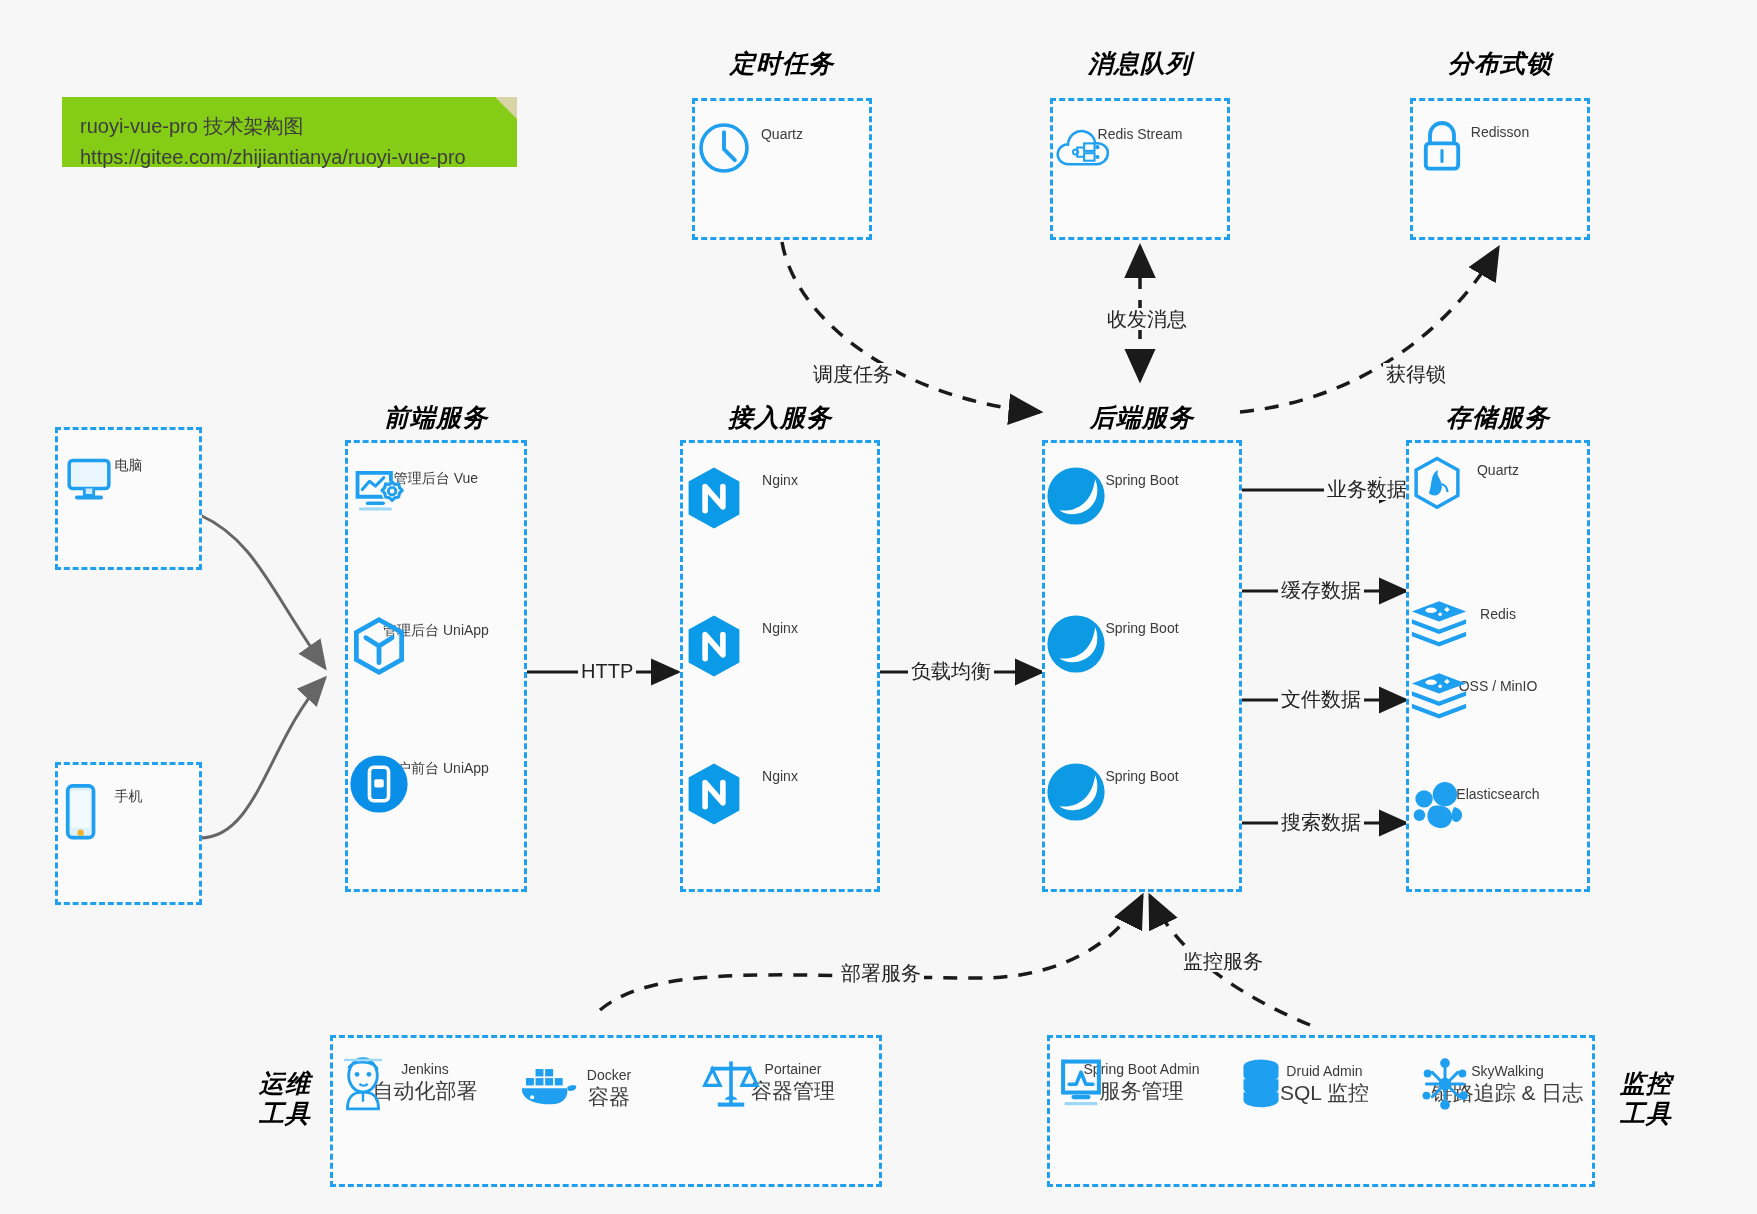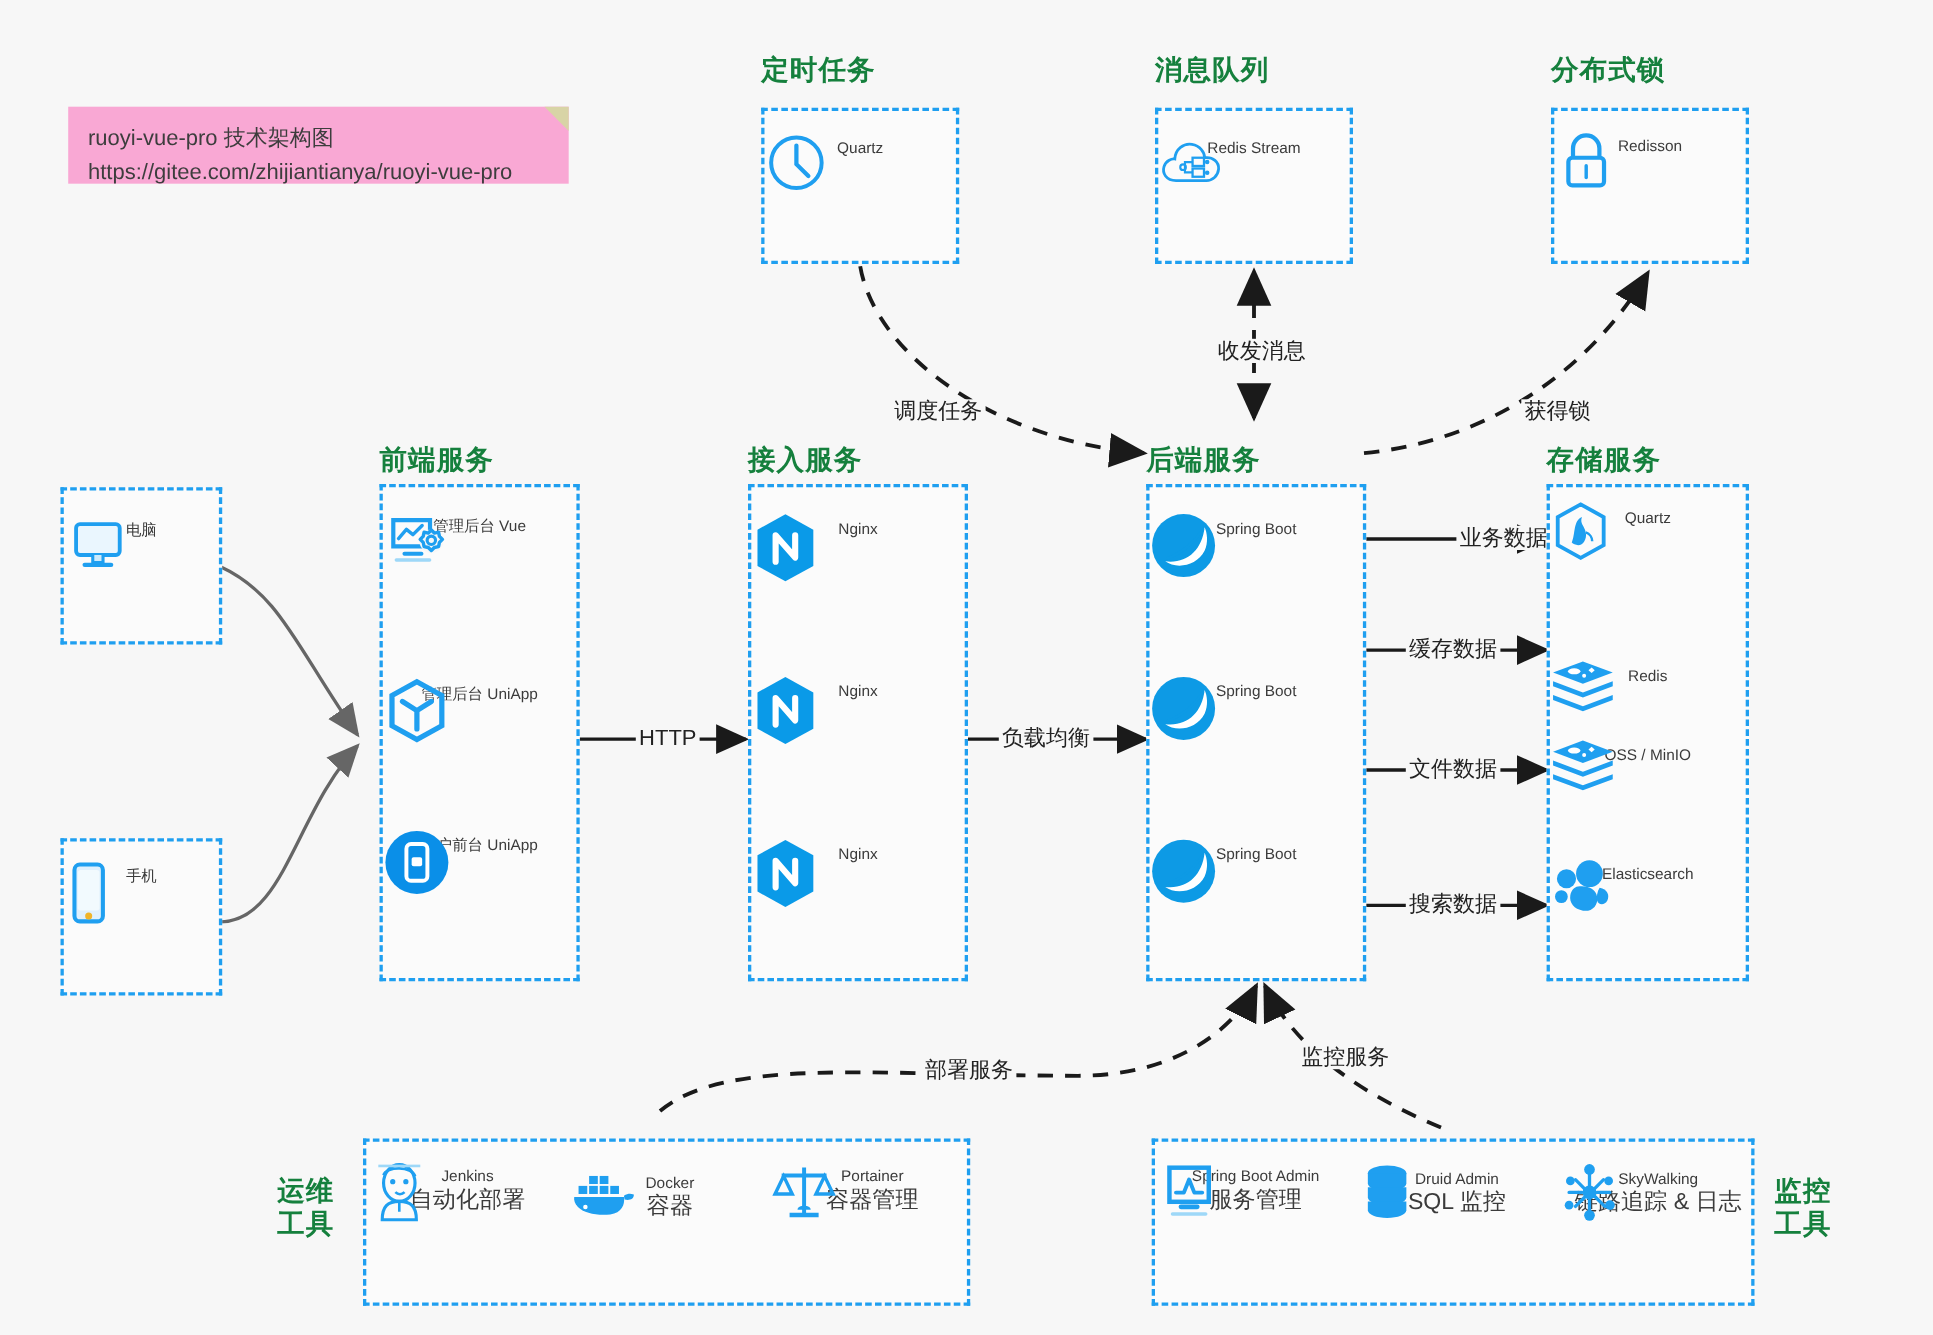--- a/index.html
+++ b/index.html
@@ -8,26 +8,27 @@
     background:#f7f7f7;
     font-family:"Liberation Sans","DejaVu Sans",sans-serif;
     overflow:hidden;
     position:relative;
   }
   #canvas{position:absolute;left:0;top:0;width:1757px;height:1214px;}
 
   
   .grp-title{
     position:absolute;
-    color:#15803d;
+    color:#000000;
     font-weight:bold;
     font-size:25px;
     letter-spacing:1px;
     white-space:nowrap;
-    text-align:left;
+    text-align:center;
+    font-style:italic;
   }
   .grp-title.two-line{line-height:1.18;}
   .box{
     position:absolute;
     border:3px dashed #1f9ff0;
     background:#fbfbfb;
     box-sizing:border-box;
   }
   .node{
     position:absolute;
@@ -61,21 +62,21 @@
     color:#222;
     background:#f7f7f7;
     padding:0 3px;
     white-space:nowrap;
     line-height:1.1;
   }
 
   
   .note{
     position:absolute;
-    background:#f9a8d4;
+    background:#84cc16;
     color:#3d3d3d;
     font-size:20px;
     line-height:1.55;
     padding:14px 18px 16px 18px;
     box-sizing:border-box;
     white-space:nowrap;
   }
   .note .fold{
     position:absolute;
     right:0;top:0;
@@ -182,21 +183,21 @@
         <svg width="58" height="60" viewBox="0 0 48 50">
           <path d="M14 22 L14 15 A10 10 0 0 1 34 15 L34 22" fill="none" stroke="#1f9ff0" stroke-width="3.2"></path>
           <rect x="10.5" y="22" width="27" height="21" rx="3" fill="none" stroke="#1f9ff0" stroke-width="3.2"></rect>
           <path d="M24 28 L24 37" stroke="#1f9ff0" stroke-width="2.6" stroke-linecap="round"></path>
         </svg>
       </span>
       <span class="lbl">Redisson</span>
     </div>
   </div>
 
-  <div class="box" style="left:55px;top:443px;width:147px;height:143px;">
+  <div class="box" style="left:55px;top:427px;width:147px;height:143px;">
     <div class="node" style="top:20px;">
       <span class="icon">
         <svg width="62" height="56" viewBox="0 0 52 48">
           <rect x="9" y="9" width="34" height="24" rx="3" fill="#eaf6fe" stroke="#1f9ff0" stroke-width="3"></rect>
           <path d="M22 33 L22 39 L30 39 L30 33" fill="#cdeafb" stroke="#1f9ff0" stroke-width="2.4"></path>
           <rect x="14" y="39" width="24" height="3.4" rx="1.7" fill="#1f9ff0"></rect>
         </svg>
       </span>
       <span class="lbl">电脑</span>
     </div>

